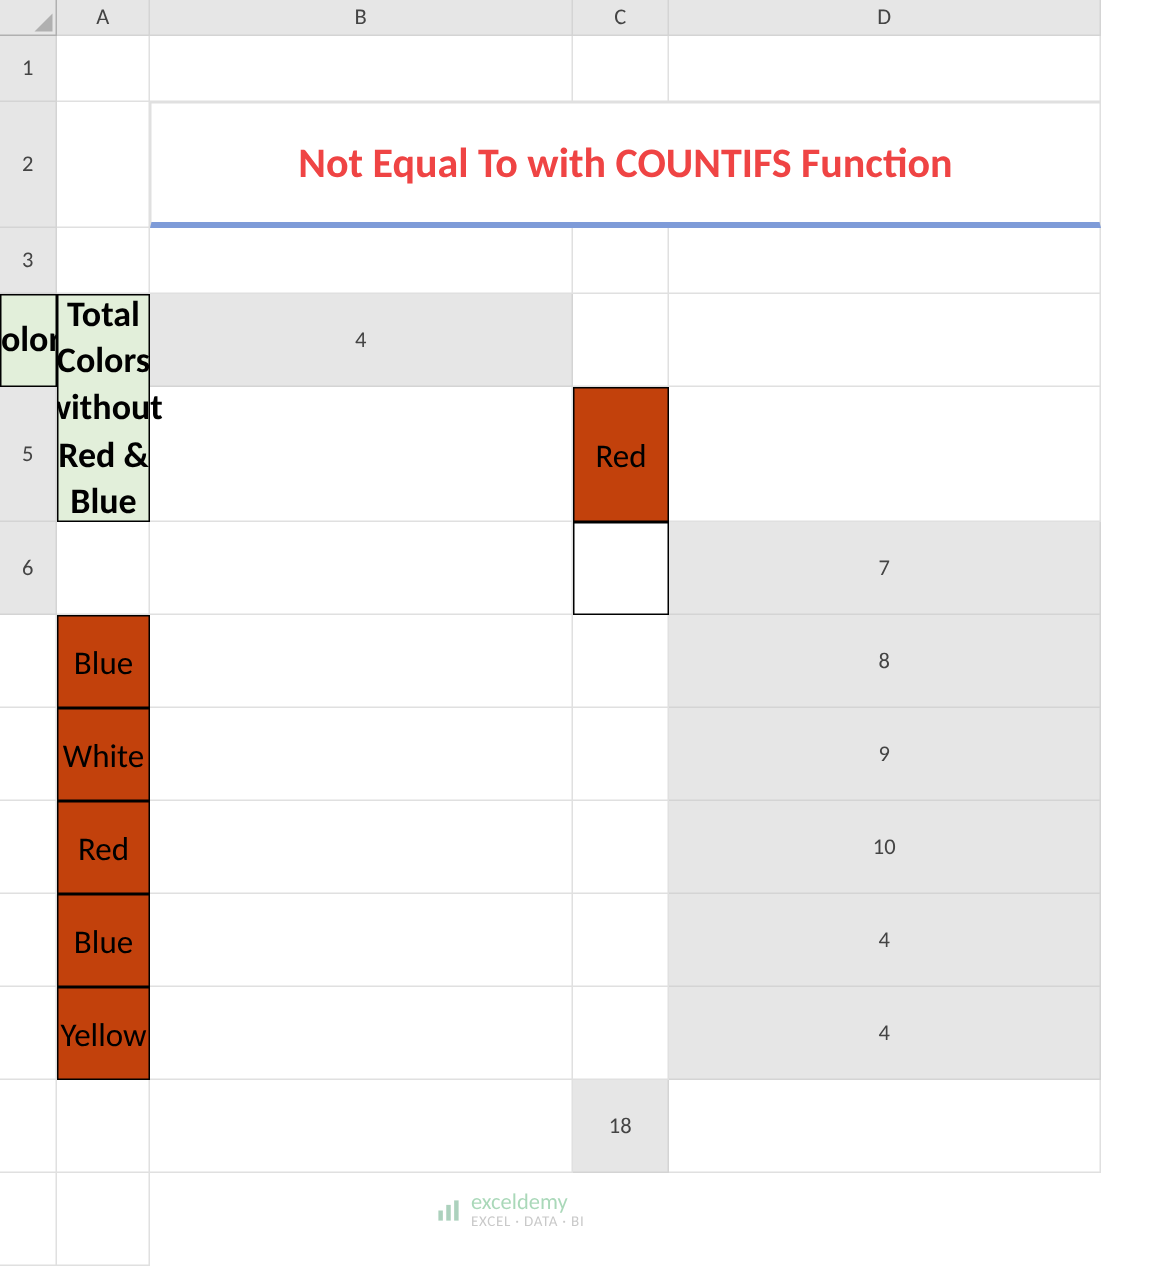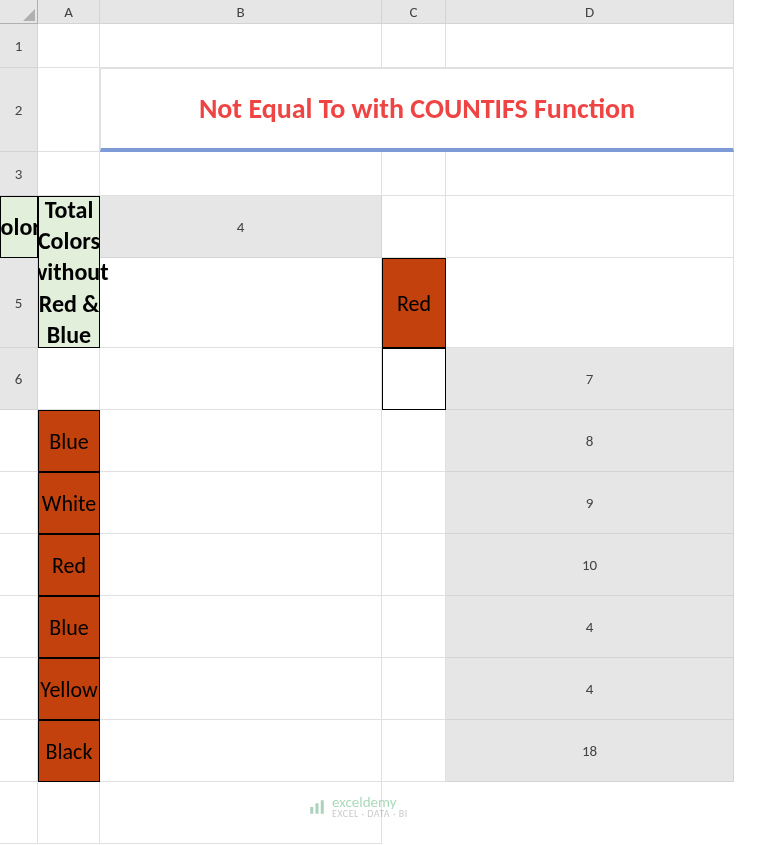--- a/index.html
+++ b/index.html
@@ -99,21 +99,21 @@
     .result-cell {
       border: 1.5px solid #000;
       background: #fff;
       font-size: 22px;
       display: flex;
       align-items: center;
       justify-content: center;
     }
     .watermark {
       position: absolute;
-      left: 308px;
+      left: 290px;
       top: 795px;
       display: flex;
       align-items: center;
       gap: 6px;
       opacity: 0.45;
       font-size: 15px;
       color: #4a6;
     }
     .watermark svg { width: 18px; height: 18px; }
     .watermark .txt { display: flex; flex-direction: column; line-height: 0.95; }
@@ -187,21 +187,20 @@
   <div class="cell"></div>
 
   <div class="row-header">4</div>
   <div class="cell"></div>
   <div class="data-cell">Yellow</div>
   <div class="cell"></div>
   <div class="cell"></div>
 
   <div class="row-header">4</div>
   <div class="cell"></div>
-  <div class="data-cell">Black</div>
   <div class="cell"></div>
   <div class="cell"></div>
 
   <div class="row-header">18</div>
   <div class="cell"></div>
   <div class="cell"></div>
   <div class="cell"></div>
 
 </div>
 

